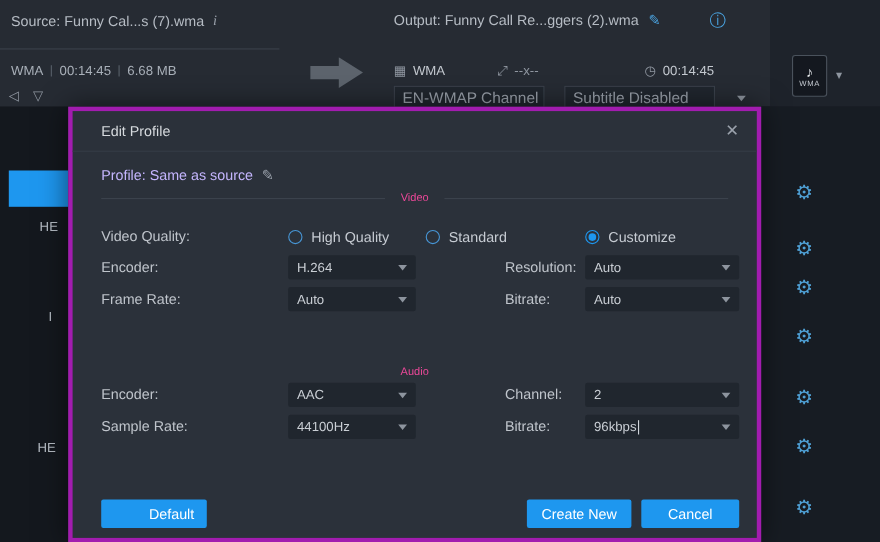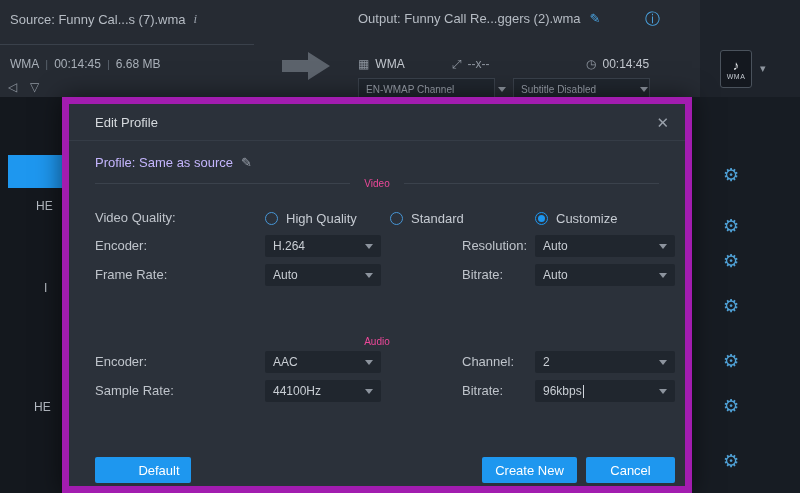--- a/index.html
+++ b/index.html
@@ -16,21 +16,21 @@
   .topbar-right-shade { position:absolute; left:700px; top:0; width:100px; height:97px; background:#1e232b; }
   .t-primary { font-size:13px; color:#b6bcc4; white-space:nowrap; }
   .t-small  { font-size:12px; color:#a9b0b9; white-space:nowrap; }
   .t-muted  { color:#8f96a0; }
   .sep { color:#5c646e; margin:0 6px; font-size:11px; }
   .divider { position:absolute; background:#3a414b; }
   .info-i { font-family:"Liberation Serif", serif; font-style:italic; font-size:13px; color:#9aa1ab; }
   .blue-ic { color:#4aa3e0; }
   .mini-dd {
     position:absolute; height:22px; background:#20262e; border:1px solid #3a414b;
-    display:flex; align-items:center; padding:0 7px; font-size:10px; color:#9aa1ab; white-space:nowrap;gap:44px;
+    display:flex; align-items:center; padding:0 7px; font-size:14px; color:#9aa1ab; white-space:nowrap;gap:44px;
   }
   .dd-caret {
     margin-left:auto; width:0; height:0; flex:none;
     border-left:4px solid transparent; border-right:4px solid transparent; border-top:5px solid #8d949e;
   }
   .file-badge {
     position:absolute; left:720px; top:50px; width:32px; height:38px;
     background:#14181f; border:1px solid #4a525c; border-radius:3px;
     display:flex; flex-direction:column; align-items:center; justify-content:center; cursor:pointer;
   }
@@ -40,21 +40,21 @@
   
   .underlay { position:absolute; left:0; top:97px; width:800px; height:396px; background:#14181e; }
   .right-panel { position:absolute; left:692px; top:97px; width:108px; height:396px; background:#171c23; }
   .gear { position:absolute; left:723px; font-size:18px; color:#4fa0d5; cursor:pointer; line-height:18px; }
   .sel-rect { position:absolute; left:8px; top:155px; width:54px; height:33px; background:#1e97ef; cursor:pointer; }
   .frag { position:absolute; font-size:12px; color:#b6bcc4; white-space:nowrap; }
 
   
   .dialog {
     position:absolute; left:62px; top:97px; width:630px; height:396px;
-    background:#2b313a; border:7px solid #a21caf; box-shadow:0 0 24px rgba(0,0,0,.55);
+    background:#2b313a; border:4px solid #a21caf; box-shadow:0 0 24px rgba(0,0,0,.55);
   }
   .dlg-header {
     position:absolute; left:0; top:0; right:0; height:37px; border-bottom:1px solid #353c46;
   }
   .dlg-title { position:absolute; left:26px; top:0; line-height:37px; font-size:13px; color:#d6dade; }
   .dlg-close { position:absolute; right:16px; top:0; line-height:37px; font-size:15px; color:#9aa1ab; cursor:pointer; }
   .sect { position:absolute; left:26px; right:26px; display:flex; align-items:center; gap:14px; }
   .sect .line { flex:1; height:1px; background:#3b424c; }
   .sect .sect-label { font-size:10px; color:#ec4899; }
   .flabel { position:absolute; height:22px; line-height:22px; font-size:13px; color:#bfc4cb; white-space:nowrap; }

